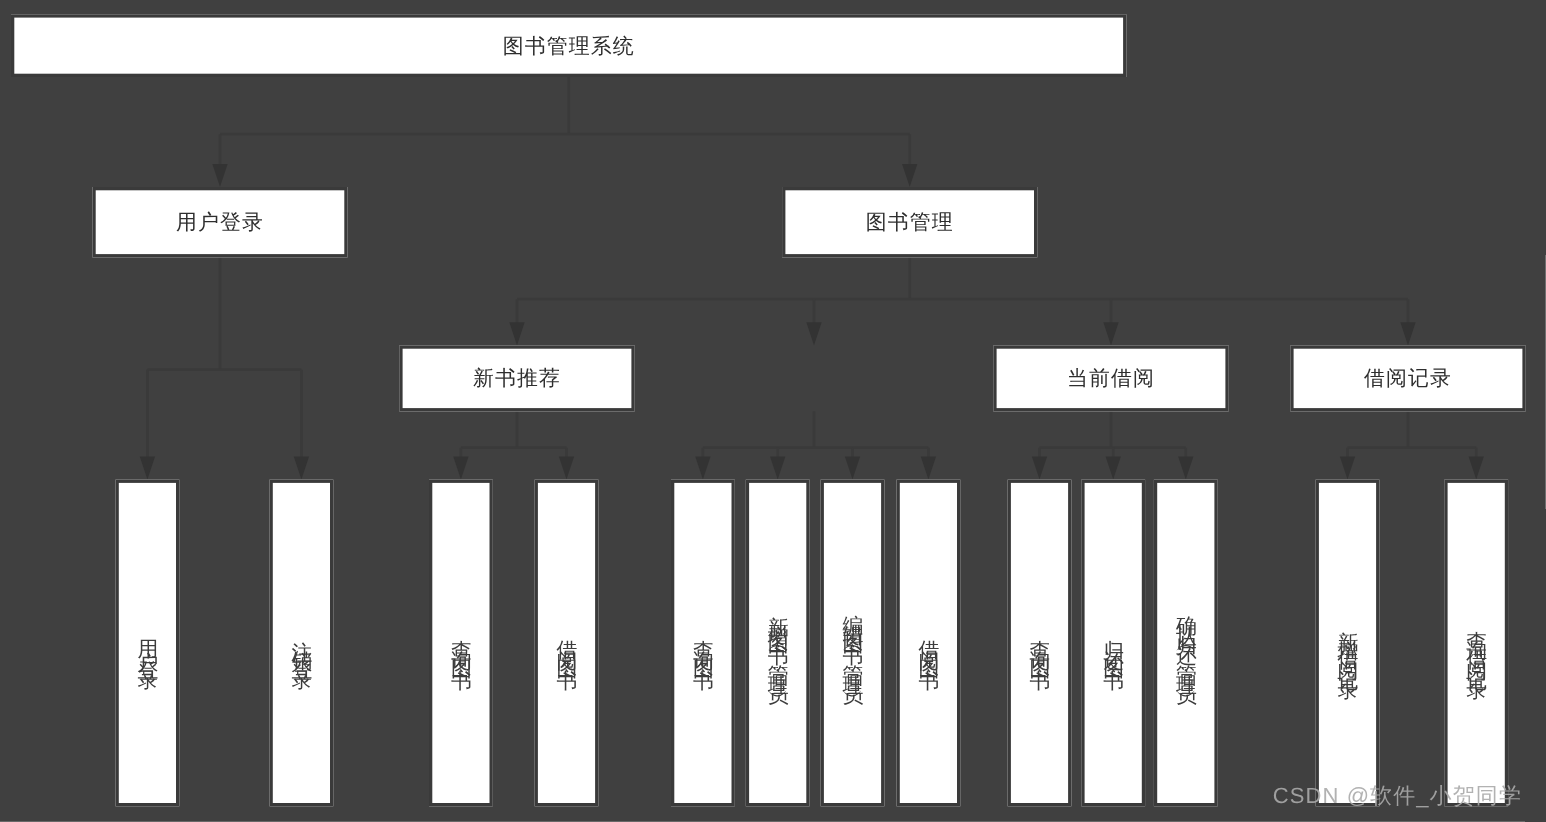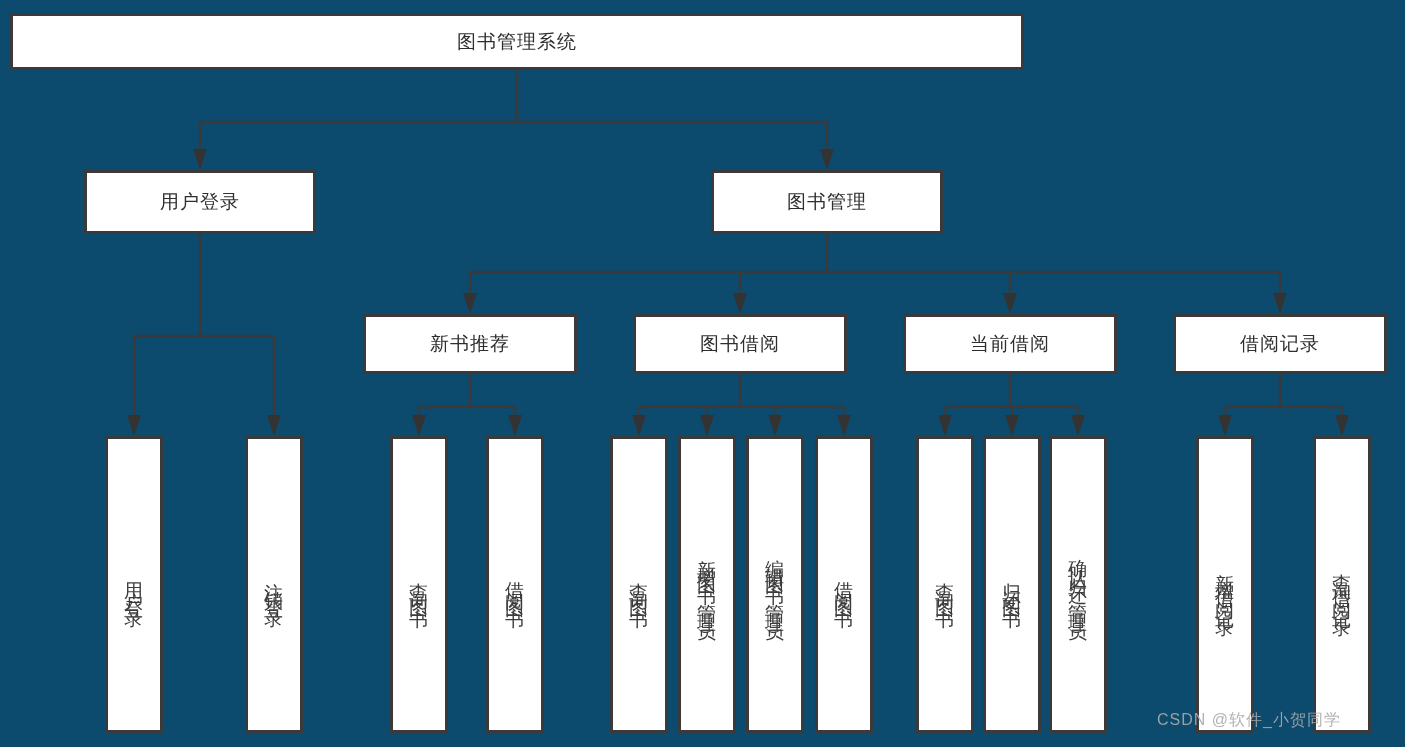--- a/index.html
+++ b/index.html
@@ -4,21 +4,21 @@
 <style>
   html, body { margin: 0; padding: 0; }
   body {
     font-family: "Liberation Sans", "DejaVu Sans", sans-serif;
     background: #ffffff;
   }
   .stage {
     position: relative;
     width: 1405px;
     height: 747px;
-    background: #0c4a6e;
+    background: #404040;
     overflow: hidden;
   }
   .wires {
     position: absolute;
     left: 0; top: 0;
     width: 1405px; height: 747px;
     pointer-events: none;
   }
   .node {
     position: absolute;
@@ -43,21 +43,21 @@
     line-height: 1;
     letter-spacing: 9px;
     font-size: 19px;
     color: #3c3c3c;
     white-space: nowrap;
   }
   .watermark {
     position: absolute;
     left: 1157px;
     top: 710px;
-    font-size: 16px;
+    font-size: 20px;
     color: rgba(170, 170, 170, 0.9);
     letter-spacing: 1px;
     white-space: nowrap;
     z-index: 5;
   }
   .wires line, .wires polyline {
     stroke: #3a3a3a;
     stroke-width: 2.5;
     fill: none;
   }
@@ -143,21 +143,20 @@
       <polygon points="1335,415 1349,415 1342,436"></polygon>
     </g>
   </svg>
 
   <div class="node root">图书管理系统</div>
 
   <div class="node lvl2" style="left:84px">用户登录</div>
   <div class="node lvl2" style="left:711px">图书管理</div>
 
   <div class="node lvl3" style="left:363px">新书推荐</div>
-  <div class="node lvl3" style="left:633px">图书借阅</div>
   <div class="node lvl3" style="left:1173px">借阅记录</div>
   <div class="node lvl3" style="left:903px">当前借阅</div>
 
   <div class="node leaf" style="left:105px">
     <span class="vtext">用户登录</span>
   </div>
   <div class="node leaf" style="left:245px">
     <span class="vtext">注销登录</span>
   </div>
 

